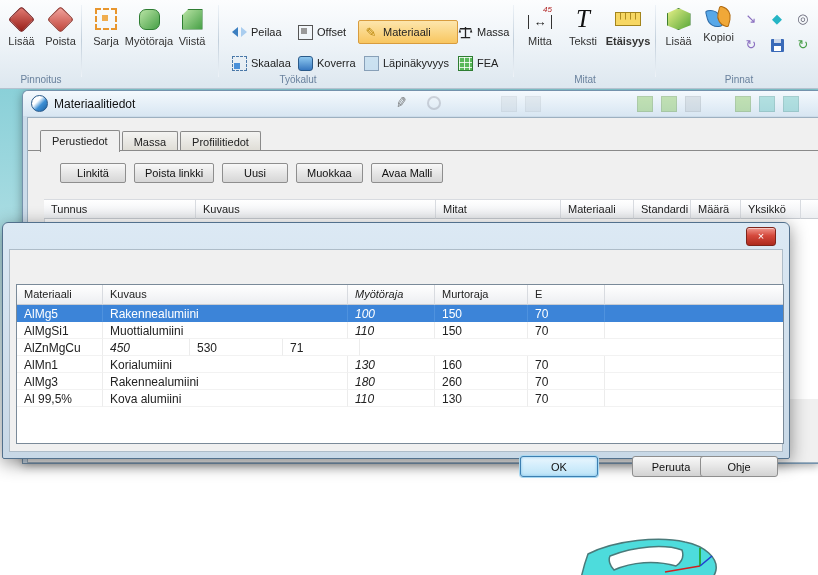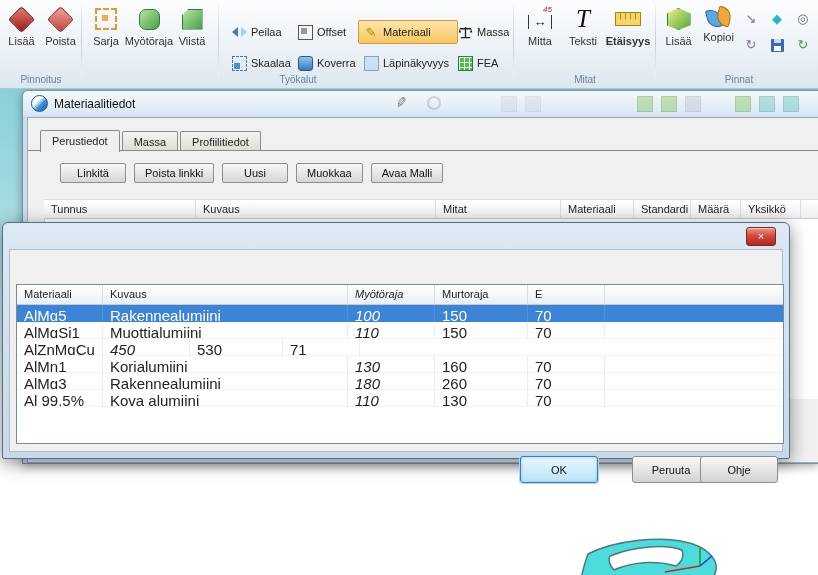--- a/index.html
+++ b/index.html
@@ -127,30 +127,30 @@
   .fdialog-body{position:absolute;left:6px;right:6px;top:26px;bottom:6px;background:#f0f0f0;
                 border:1px solid #aebcc8;}
   .dtable{position:absolute;left:6px;top:34px;width:766px;height:158px;background:#fff;
           border:1px solid #7a8a99;overflow:hidden;}
   .drow,.dhead{display:flex;width:100%;}
   .dhead{height:20px;}
   .dhcell{box-sizing:border-box;padding:3px 0 0 7px;text-align:left;font-size:11px;color:#222;
           background:linear-gradient(#ffffff,#f4f5f7 60%,#eceef1);
           border-right:1px solid #d8dbe0;border-bottom:1px solid #c8ccd2;}
   .drow{height:17px;}
-  .dcell{box-sizing:border-box;padding:2px 0 12px 7px;font-size:15px;white-space:nowrap;overflow:hidden;
+  .dcell{box-sizing:border-box;padding:2px 0 12px 7px;font-size:12px;white-space:nowrap;overflow:hidden;
          border-right:1px solid #ececec;border-bottom:1px solid #f2f2f2;}
   .drow.selected .dcell{background:#3c84d8;color:#fff;border-right-color:#4f92de;border-bottom-color:#3c84d8;}
   .c0{width:86px;flex:0 0 86px;}
   .c1{width:245px;flex:0 0 245px;}
   .c2{width:87px;flex:0 0 87px;font-style:italic;}
   .c3{width:93px;flex:0 0 93px;}
   .c4{width:77px;flex:0 0 77px;}
   .cfill{flex:1;border-right:none;}
-  .dlgbtn{position:absolute;top:206px;width:78px;height:27px;font-size:11px;font-family:inherit;
+  .dlgbtn{position:absolute;top:206px;width:78px;height:21px;font-size:11px;font-family:inherit;
           background:linear-gradient(#f8f8f8,#e8e8e8 45%,#d2d2d2);border:1px solid #8e8e8e;
           border-radius:3px;color:#111;}
   .dlgbtn.default{left:510px;border-color:#3c7fb1;
           background:linear-gradient(#eaf6fd,#d4eefc 45%,#bde4f7);
           box-shadow:0 0 0 1px #a9d9f2, inset 0 0 3px #7fc2e8;}
   .dlgbtn.cancel{left:622px;}
   .dlgbtn.help{left:690px;}
 
   
   .model{position:absolute;left:540px;top:448px;z-index:1;}

